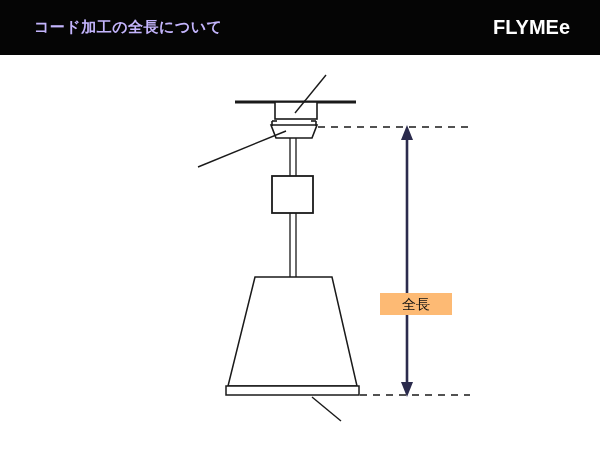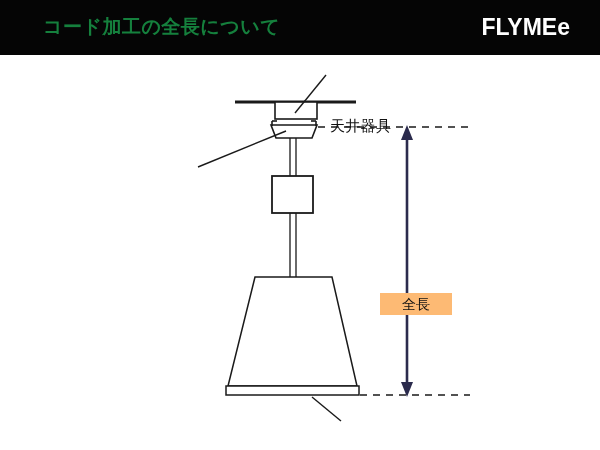--- a/index.html
+++ b/index.html
@@ -22,34 +22,33 @@
     position: absolute;
     left: 0; top: 0;
     width: 600px;
     height: 55px;
     background: #050505;
   }
   #header-title {
     position: absolute;
     left: 34px;
     top: 14px;
-    color: #15803d;
-    font-size: 19px;
+    color: #c4b5fd;
+    font-size: 15px;
     font-weight: bold;
     letter-spacing: 0.5px;
     line-height: 26px;
     white-space: nowrap;
-    margin-left: 9px;
   }
   #header-brand {
     position: absolute;
     right: 30px;
     top: 13px;
     color: #ffffff;
-    font-size: 23px;
+    font-size: 20px;
     font-weight: bold;
     letter-spacing: 0px;
     line-height: 28px;
     white-space: nowrap;
   }
 
   
   #diagram {
     position: absolute;
     left: 0;
@@ -128,21 +127,20 @@
 
       <line x1="318" y1="72" x2="470" y2="72" stroke="#1a1a1a" stroke-width="1.6" stroke-dasharray="7 6"></line>
 
       <line x1="360" y1="340" x2="470" y2="340" stroke="#1a1a1a" stroke-width="1.6" stroke-dasharray="7 6"></line>
 
       <line x1="407" y1="77" x2="407" y2="335" stroke="#2b2b4d" stroke-width="2.6"></line>
       <polygon points="407,70 401,85 413,85" fill="#2b2b4d"></polygon>
       <polygon points="407,342 401,327 413,327" fill="#2b2b4d"></polygon>
     </svg>
 
-    <div class="jp-label" id="label-ceiling-fixture">天井器具</div>
 
 
     <div id="label-total-length">
       <span class="ln">全長</span>
     </div>
 
   </div>
 </div>
 
 </body></html>

